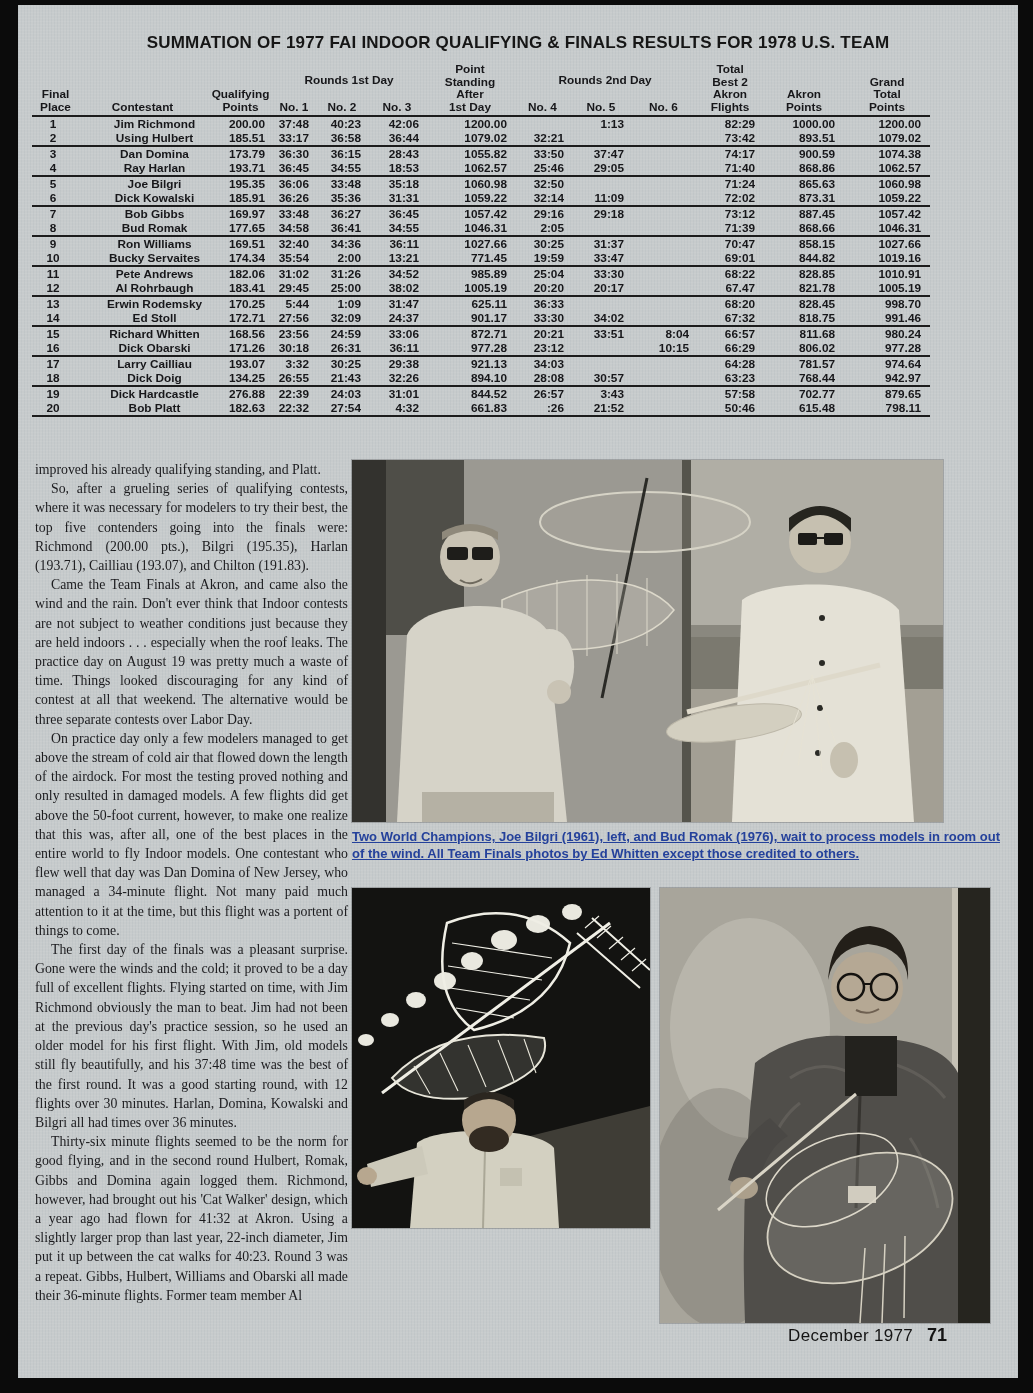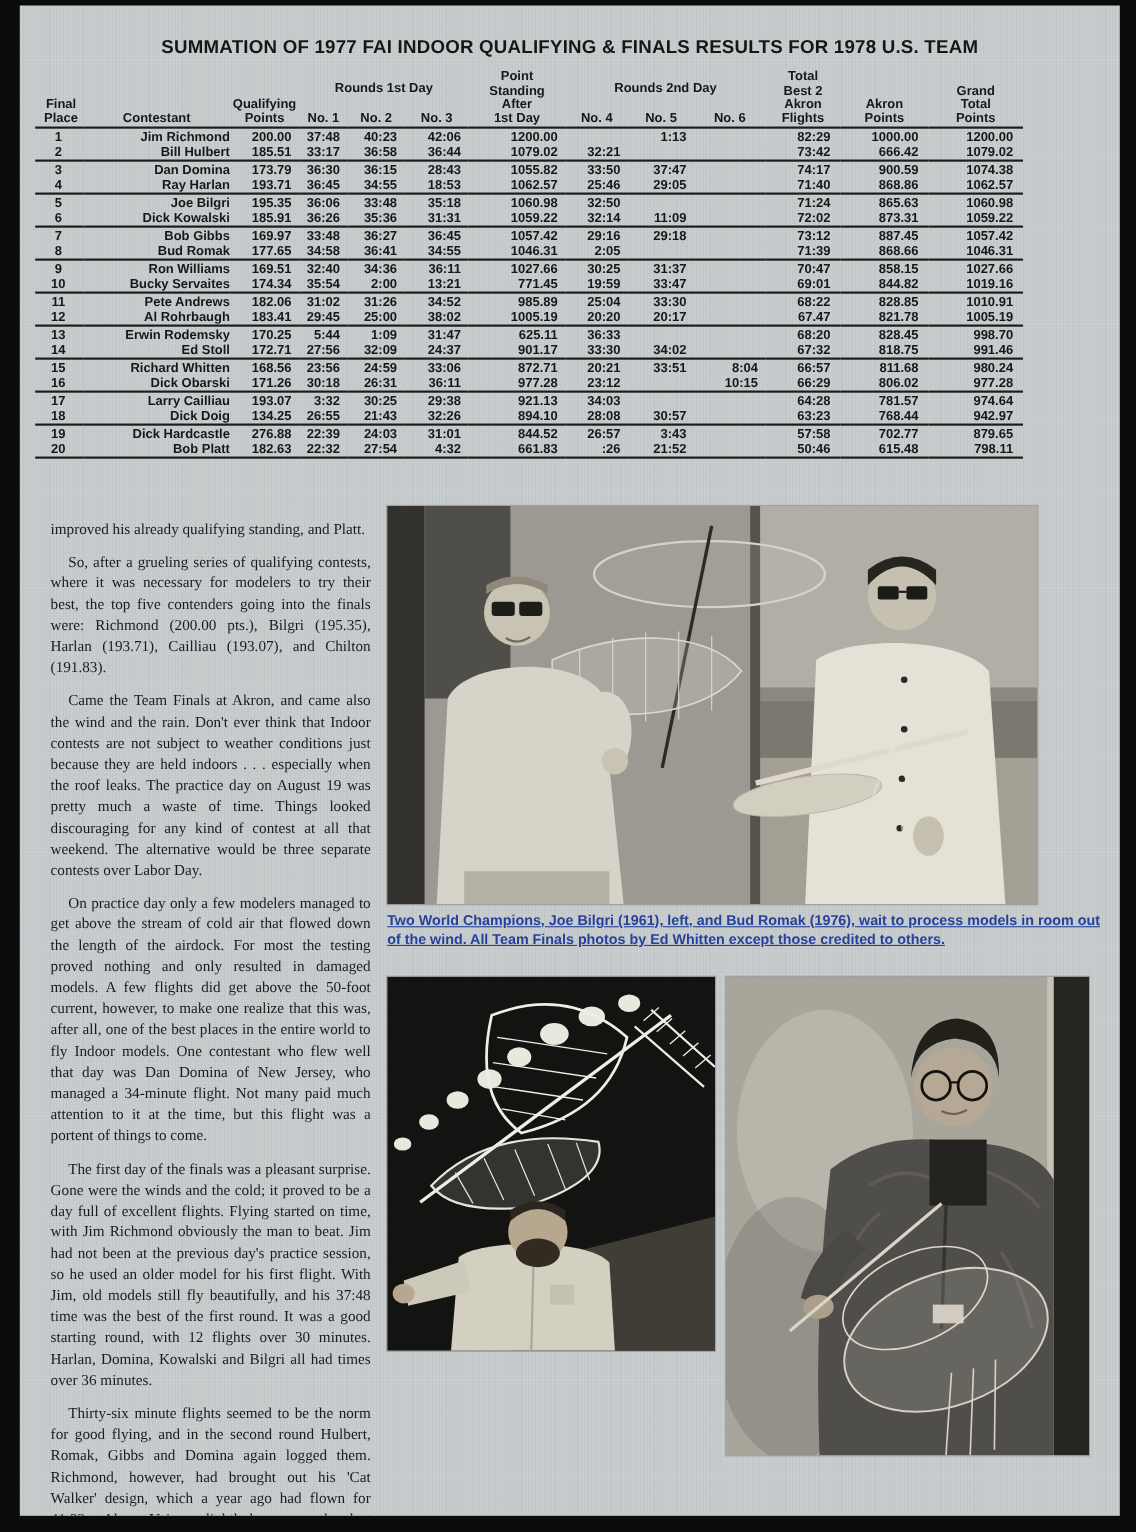--- a/index.html
+++ b/index.html
@@ -24,30 +24,30 @@
     vertical-align:bottom;padding:0 0 2px 0;text-align:center;
     border-bottom:2px solid #1c1c1c;
   }
   table.results th.grp{border-bottom:none;padding-bottom:3px;}
   table.results th.left{text-align:center;padding-left:3px;}
   table.results td{
     font-size:11.8px;line-height:14px;height:14px;font-weight:bold;
     text-align:right;padding:0 7px 0 0;white-space:nowrap;overflow:hidden;
   }
   table.results td:nth-child(1){text-align:center;padding-right:2px;}
-  table.results td:nth-child(2){text-align:right;padding-left:24px;padding-right:0;}
+  table.results td:nth-child(2){text-align:center;padding-left:24px;padding-right:0;}
   table.results td:nth-child(n+11){padding-right:9px;}
   table.results tbody tr:nth-child(even) td{border-bottom:2px solid #1c1c1c;}
   
   .article{
     position:absolute;left:17px;top:455px;width:313px;
     font-family:"Liberation Serif",serif;font-size:13.8px;line-height:19.2px;
     color:#1b1b1e;text-align:justify;
   }
-  .article p{margin:11px;text-indent:16px;}
+  .article p{margin:0;text-indent:16px;}
   .article p:first-child{text-indent:0;}
   
   .photo{position:absolute;box-shadow:0 0 0 1px rgba(40,40,40,.25);}
   .photo svg{display:block;}
   #photo-top{left:334px;top:455px;width:591px;height:362px;}
   #photo-launch{left:334px;top:883px;width:298px;height:340px;}
   #photo-andrews{left:642px;top:883px;width:330px;height:435px;}
   .caption{
     position:absolute;color:#24419b;font-size:13px;line-height:17px;
     font-weight:bold;text-align:justify;
@@ -129,31 +129,31 @@
             <td>1200.00</td>
             <td></td>
             <td>1:13</td>
             <td></td>
             <td>82:29</td>
             <td>1000.00</td>
             <td>1200.00</td>
           </tr>
           <tr>
             <td>2</td>
-            <td>Bill Hulbert</td>
+            <td>Using Hulbert</td>
             <td>185.51</td>
             <td>33:17</td>
             <td>36:58</td>
             <td>36:44</td>
             <td>1079.02</td>
             <td>32:21</td>
             <td></td>
             <td></td>
             <td>73:42</td>
-            <td>666.42</td>
+            <td>893.51</td>
             <td>1079.02</td>
           </tr>
           <tr>
             <td>3</td>
             <td>Dan Domina</td>
             <td>173.79</td>
             <td>36:30</td>
             <td>36:15</td>
             <td>28:43</td>
             <td>1055.82</td>
@@ -527,14 +527,17 @@
       <path d="M196,122 Q207,128 219,121" stroke="#6e6051" stroke-width="2" fill="none"></path>
       <path d="M110,230 Q78,252 68,292 L96,302 Q106,260 128,248 Z" fill="#4a4845"></path>
       <ellipse cx="84" cy="300" rx="14" ry="11" fill="#ab9f8b"></ellipse>
       <line x1="58" y1="322" x2="196" y2="206" stroke="#d9d4c6" stroke-width="3"></line>
       <ellipse cx="200" cy="330" rx="96" ry="60" fill="rgba(225,221,210,.16)" stroke="#d6d1c2" stroke-width="1.8" transform="rotate(-20 200 330)"></ellipse>
       <ellipse cx="172" cy="292" rx="70" ry="40" fill="none" stroke="#ddd8ca" stroke-width="1.5" transform="rotate(-25 172 292)"></ellipse>
       <path d="M205,360 L200,435 M225,356 L222,435 M245,348 L244,430" stroke="#d6d1c2" stroke-width="1.5"></path>
     </svg>
   </div>
 
+  <div class="footer">
+    <span class="issue">December 1977</span><span class="pageno">71</span>
+  </div>
 
 </div>
 
 </body></html>

